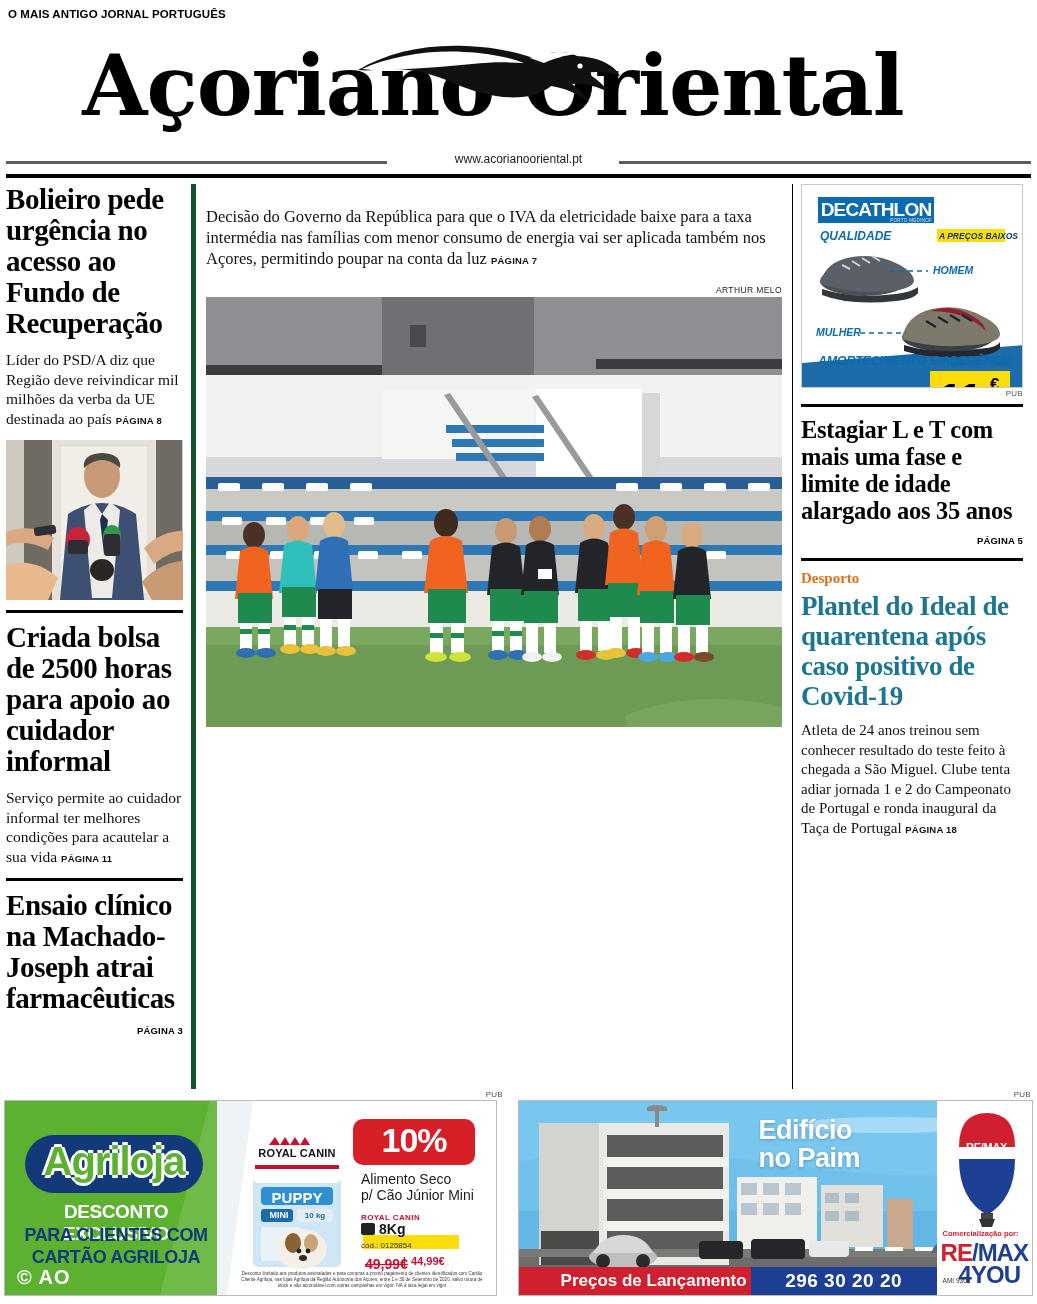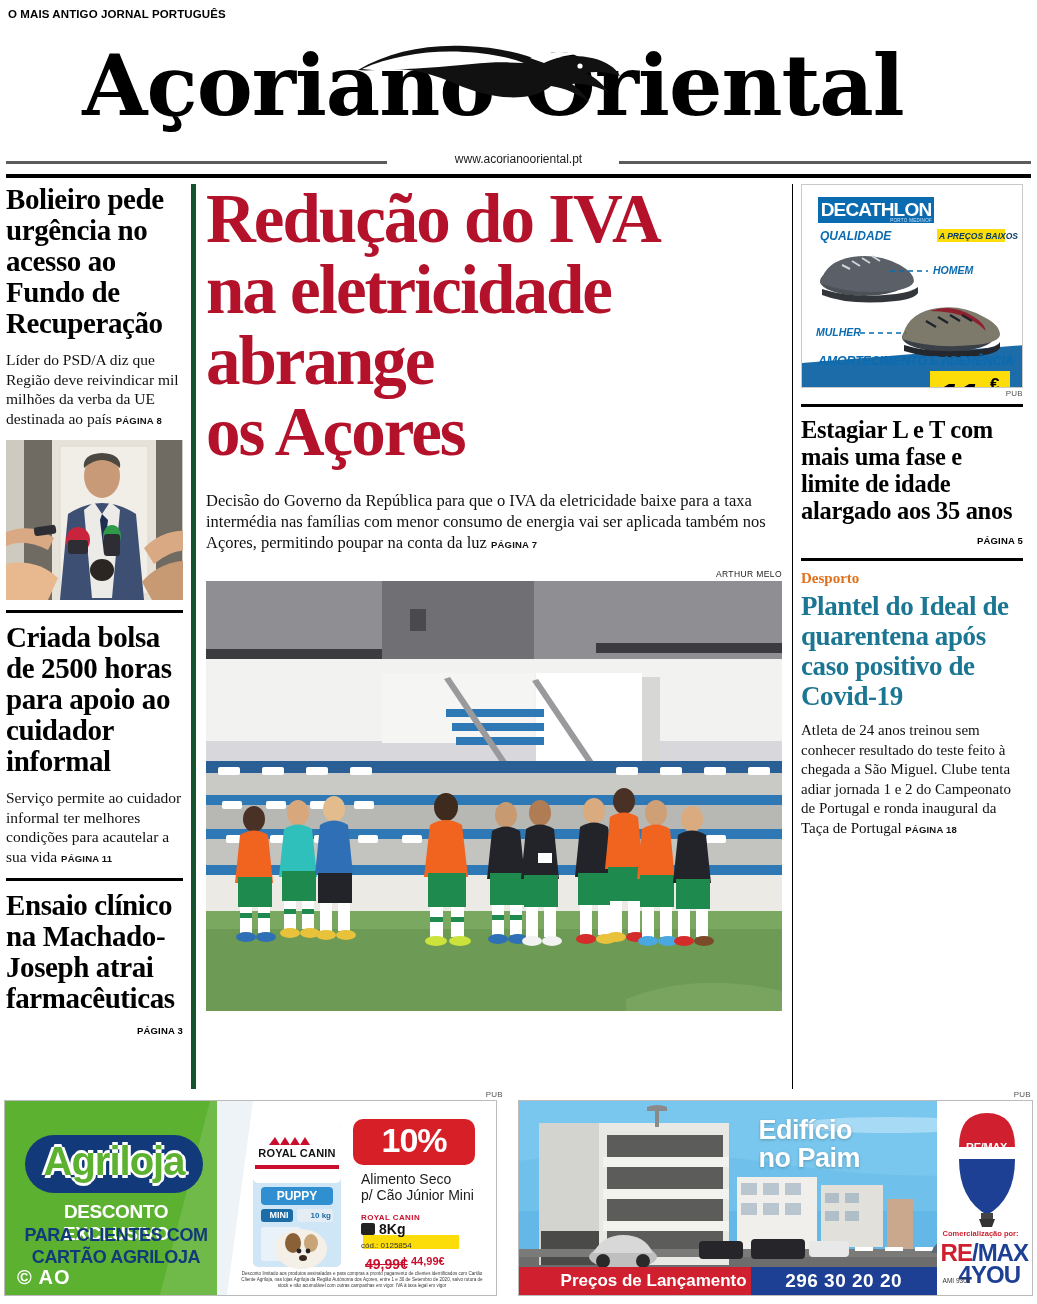--- a/index.html
+++ b/index.html
@@ -179,26 +179,20 @@
     <div>
       <div class="lead-hl">Ensaio clínico na Machado-Joseph atrai farmacêuticas</div>
       <div style="text-align:right;margin-top:6px;">
         <span class="pagina">PÁGINA 3</span>
       </div>
     </div>
   </div>
 
   <div class="col-mid">
     <div>
-      <div class="main-hl">
-        <div>Redução do IVA</div>
-        <div>na eletricidade</div>
-        <div>abrange</div>
-        <div>os Açores</div>
-      </div>
       <div class="main-sub"><span>Decisão do Governo da República para que o IVA da eletricidade baixe para a taxa intermédia nas famílias com menor consumo de energia vai ser aplicada também nos Açores, permitindo poupar na conta da luz</span> <span class="pagina">PÁGINA 7</span></div>
     </div>
 
     <div class="credit">ARTHUR MELO</div>
 
     <div class="photo-main">
       <svg viewBox="0 0 576 430" width="576" height="430" preserveAspectRatio="none">
         <rect width="576" height="430" fill="#d8d8dc"></rect>
         <rect x="0" y="0" width="576" height="78" fill="#8e8e93"></rect>
         <rect x="176" y="0" width="152" height="92" fill="#6f6f74"></rect>
@@ -449,23 +443,23 @@
       <div style="position:absolute;left:356px;top:70px;color:#1b1b1b;font-family:'Liberation Sans',sans-serif;font-size:14px;">Alimento Seco</div>
       <div style="position:absolute;left:356px;top:86px;color:#1b1b1b;font-family:'Liberation Sans',sans-serif;font-size:14px;">p/ Cão Júnior Mini</div>
       <div style="position:absolute;left:356px;top:112px;color:#c8102e;font-family:'Liberation Sans',sans-serif;font-weight:bold;font-size:8px;letter-spacing:.4px;">ROYAL CANIN</div>
       <div style="position:absolute;left:374px;top:120px;color:#111;font-family:'Liberation Sans',sans-serif;font-weight:bold;font-size:14px;">8Kg</div>
       <div style="position:absolute;left:356px;top:122px;width:14px;height:12px;background:#222;border-radius:2px;"></div>
       <div style="position:absolute;left:356px;top:140px;color:#333;font-family:'Liberation Sans',sans-serif;font-size:8px;">cód.: 0125854</div>
       <div style="position:absolute;left:360px;top:155px;color:#c8102e;font-family:'Liberation Sans',sans-serif;font-weight:bold;font-size:14px;text-decoration:line-through;">49,99€</div>
       <div style="position:absolute;left:398px;top:155px;color:#c8102e;font-family:'Liberation Sans',sans-serif;font-weight:bold;font-size:10px;">|</div>
       <div style="position:absolute;left:406px;top:154px;color:#c8102e;font-family:'Liberation Sans',sans-serif;font-weight:bold;font-size:11px;">44,99€</div>
       <div style="position:absolute;left:252px;top:46px;width:80px;text-align:center;color:#111;font-family:'Liberation Sans',sans-serif;font-weight:bold;font-size:11px;letter-spacing:.2px;">ROYAL CANIN</div>
-      <div style="position:absolute;left:258px;top:88px;width:68px;text-align:center;color:#fff;font-family:'Liberation Sans',sans-serif;font-weight:bold;font-size:12px;">PUPPY</div>
+      <div style="position:absolute;left:258px;top:88px;width:68px;text-align:center;color:#fff;font-family:'Liberation Sans',sans-serif;font-weight:bold;font-size:15px;">PUPPY</div>
       <div style="position:absolute;left:258px;top:109px;width:32px;text-align:center;color:#fff;font-family:'Liberation Sans',sans-serif;font-weight:bold;font-size:9px;">MINI</div>
-      <div style="position:absolute;left:294px;top:110px;width:32px;text-align:right;color:#1c6ca8;font-family:'Liberation Sans',sans-serif;font-weight:bold;font-size:8px;">10 kg</div>
+      <div style="position:absolute;left:294px;top:110px;width:32px;text-align:center;color:#1c6ca8;font-family:'Liberation Sans',sans-serif;font-weight:bold;font-size:8px;">10 kg</div>
       <div style="position:absolute;left:232px;top:170px;width:250px;color:#3a3a3a;font-family:'Liberation Sans',sans-serif;font-size:4.6px;line-height:6px;text-align:center;">Desconto limitado aos produtos assinalados e para compras a pronto pagamento de clientes identificados com Cartão Cliente Agriloja, nas lojas Agriloja da Região Autónoma dos Açores, entre 1 e 30 de Setembro de 2020, salvo rutura de stock e não acumulável com outras campanhas em vigor. IVA à taxa legal em vigor</div>
       <div class="copyr">© <span>AO</span></div>
     </div>
 
     <div class="ad-remax">
       <svg viewBox="0 0 518 194" width="518" height="194" preserveAspectRatio="none">
         <rect width="518" height="194" fill="#63b8e8"></rect>
         <rect x="0" y="0" width="518" height="110" fill="#6fc0ea"></rect>
         <path d="M0 60 q130 -18 270 4 q120 18 248 6 l0 -70 l-518 0 Z" fill="#79c7ee"></path>
         <ellipse cx="120" cy="34" rx="70" ry="10" fill="#ffffff" opacity=".45"></ellipse>

